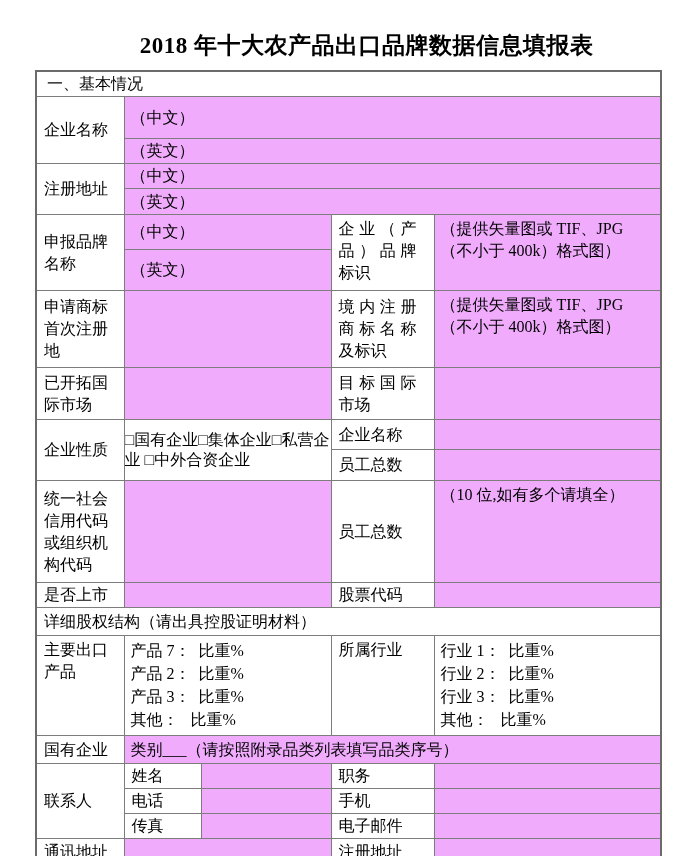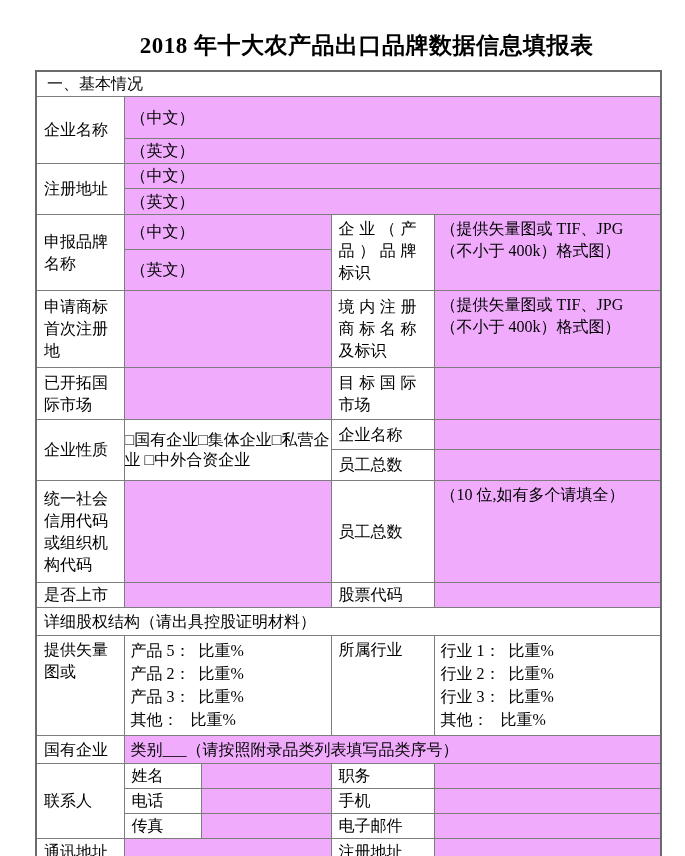--- a/index.html
+++ b/index.html
@@ -125,23 +125,23 @@
       <td colspan="2" class="fill"></td>
       <td class="lbl">股票代码</td>
       <td class="fill"></td>
     </tr>
 
     <tr style="height:28px">
       <td colspan="5" class="lbl">详细股权结构（请出具控股证明材料）</td>
     </tr>
 
     <tr style="height:100px">
-      <td class="lbl vtop">提供矢量图或</td>
+      <td class="lbl vtop">主要出口产品</td>
       <td colspan="2" class="list vtop">
-        <div>产品 5：  比重%</div>
+        <div>产品 7：  比重%</div>
         <div>产品 2：  比重%</div>
         <div>产品 3：  比重%</div>
         <div>其他：   比重%</div>
       </td>
       <td class="lbl vtop">所属行业</td>
       <td class="list vtop">
         <div>行业 1：  比重%</div>
         <div>行业 2：  比重%</div>
         <div>行业 3：  比重%</div>
         <div>其他：   比重%</div>

